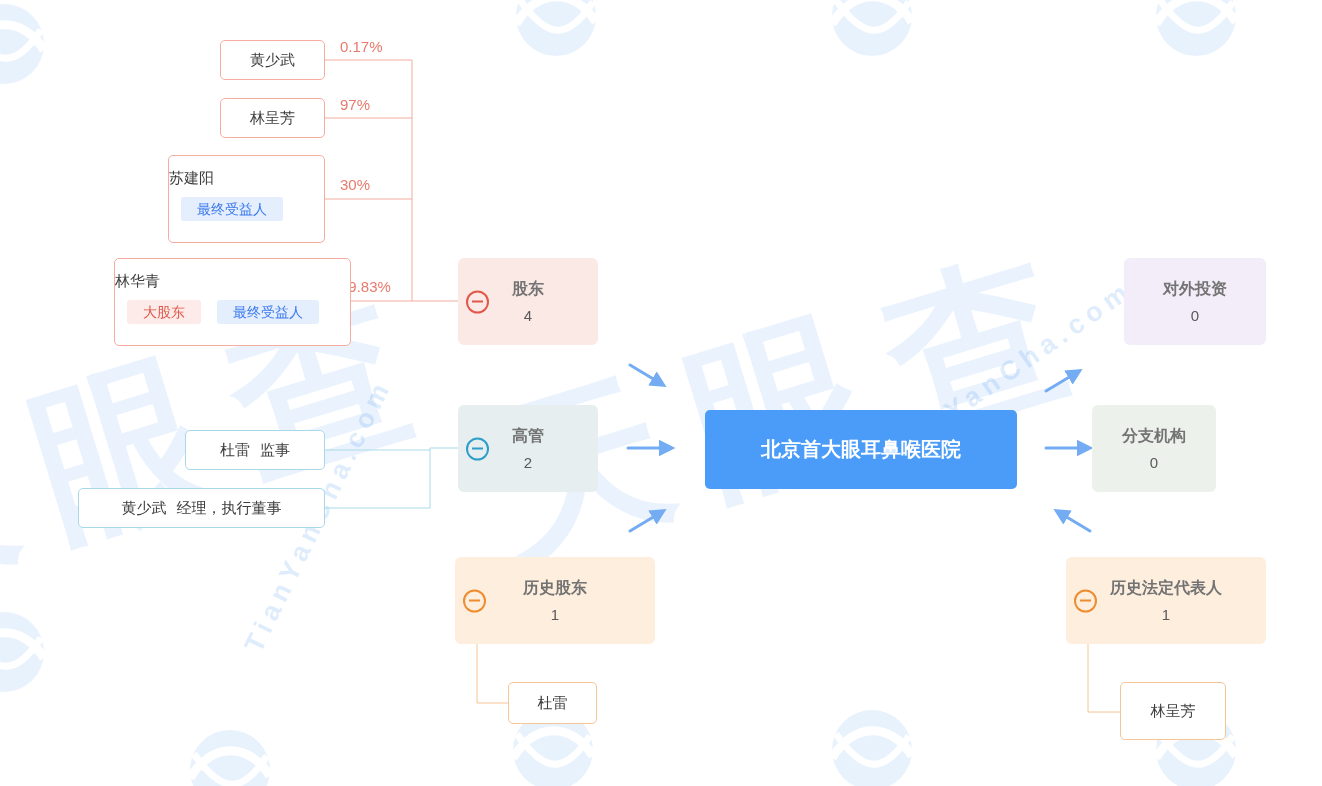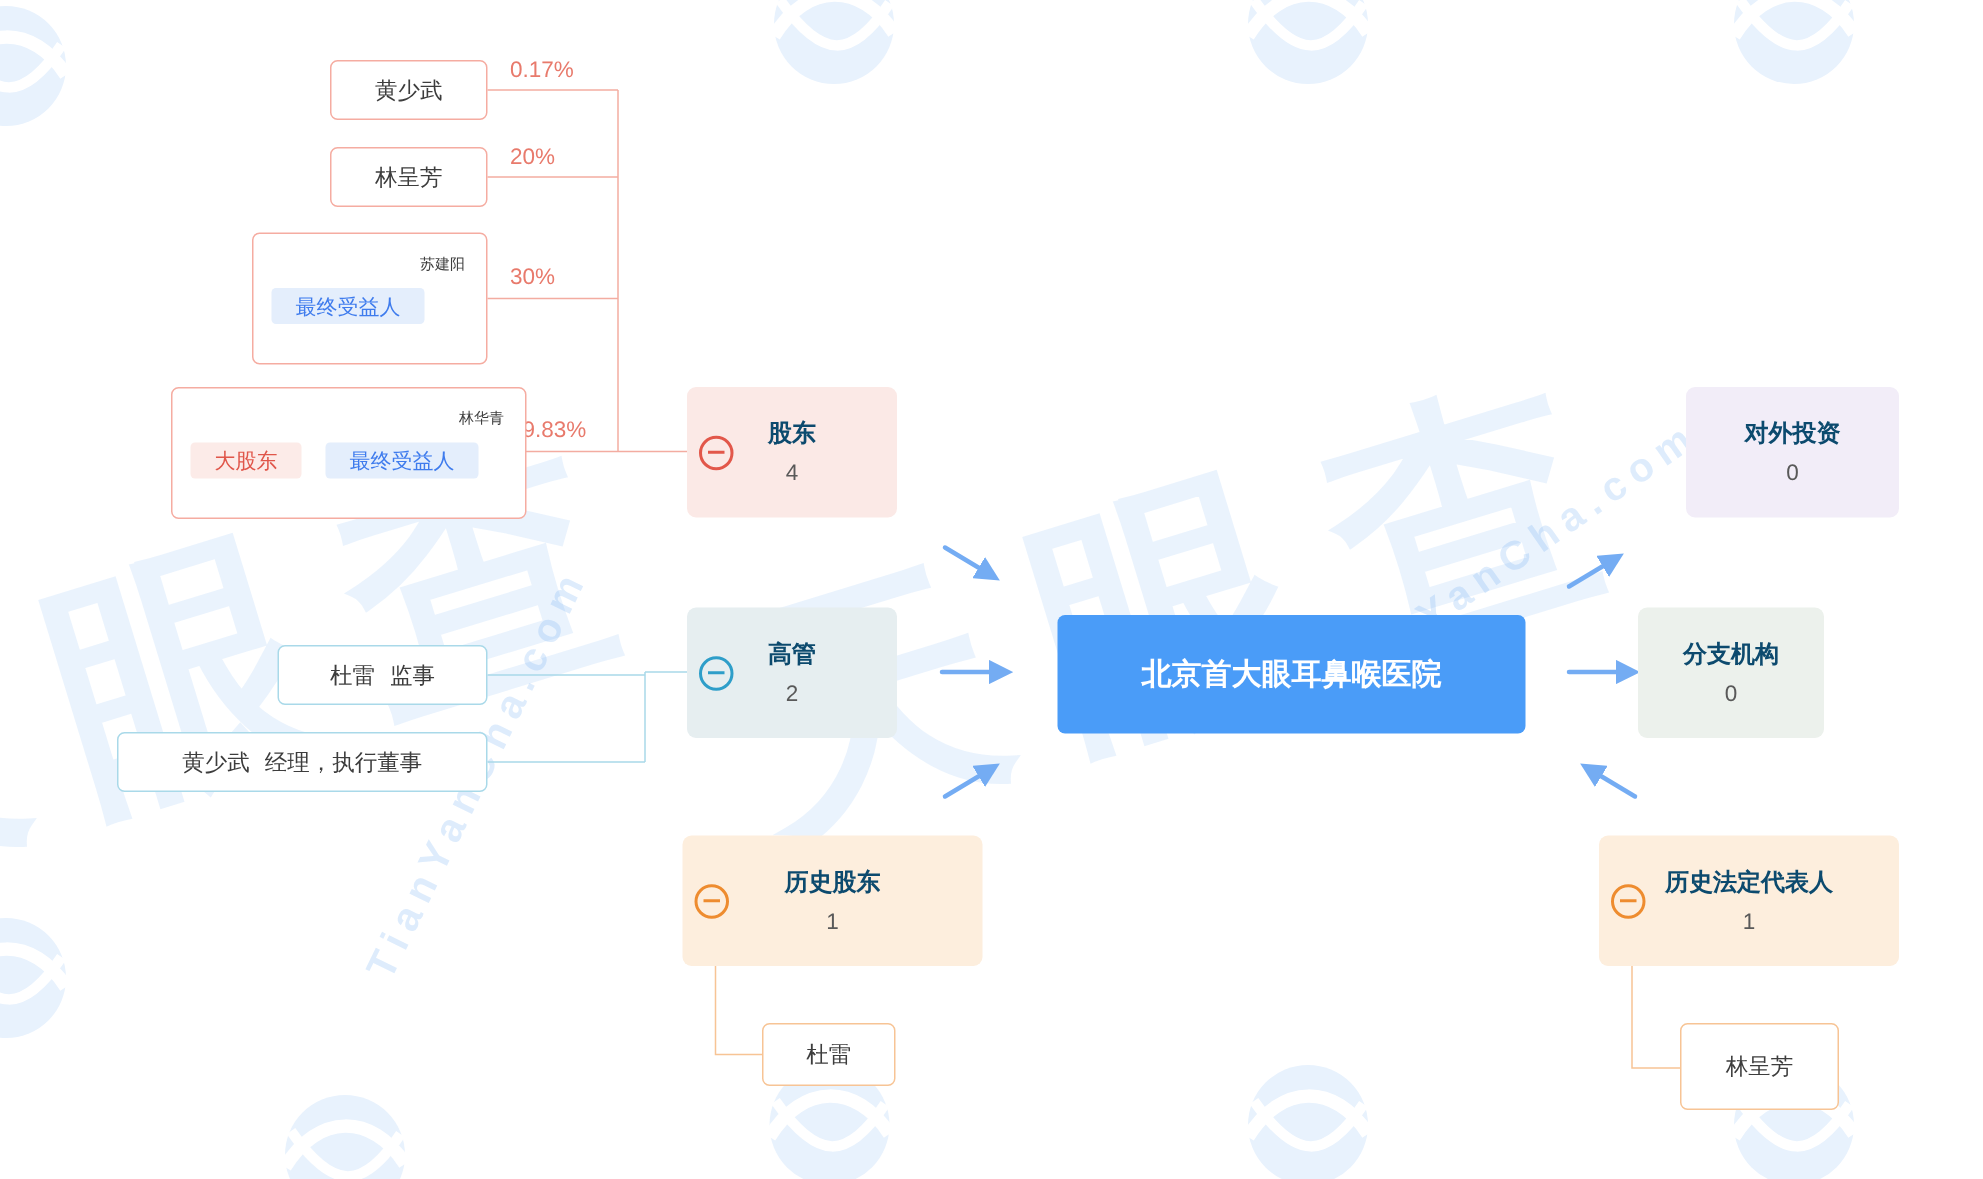--- a/index.html
+++ b/index.html
@@ -15,30 +15,30 @@
   .wm-brand-mid{left:486px;top:288px;transform:rotate(-17deg);}
   .wm-site-mid{left:856px;top:358px;transform:rotate(-35deg);}
   .wm-brand-left{left:-170px;top:330px;transform:rotate(-17deg);}
   .wm-site-left{left:168px;top:500px;transform:rotate(-64deg);}
   
   .pbox{position:absolute;background:#fff;border:1px solid;border-radius:5px;box-sizing:border-box;font-size:15px;color:#3d3d3d;}
   .pbox.center{display:flex;align-items:center;justify-content:center;gap:10px;}
   .pbox.pink{border-color:#f5aca1;}
   .pbox.blue{border-color:#a9d9e9;}
   .pbox.orange{border-color:#f7c495;}
-  .pbox .name-right{text-align:right;padding:13px 14px 0 0;font-size:10px;}
+  .pbox .name-right{text-align:left;padding:13px 14px 0 0;font-size:15px;}
   .badge-row{display:flex;gap:16px;padding:9px 0 0 12px;}
   .badge{display:inline-block;font-size:14px;line-height:1;padding:5px 16px;border-radius:3px;}
   .badge.beneficiary{color:#3e7bed;background:#e4eefc;}
   .badge.major{color:#e0564a;background:#fcebe8;}
   
   .pct{position:absolute;left:340px;font-size:15px;color:#e87a6c;}
   
   .node{position:absolute;border-radius:6px;box-sizing:border-box;display:flex;flex-direction:column;align-items:center;justify-content:center;}
-  .node .title{font-size:16px;font-weight:bold;color:#0c4a6e;}
+  .node .title{font-size:16px;font-weight:bold;color:#737373;}
   .node .count{font-size:15px;color:#595959;margin-top:7px;}
   .node.pink{background:#fbe9e6;}
   .node.teal{background:#e6eef0;align-items:center;}
   .node.orange{background:#fdeedd;}
   .node.purple{background:#f2edf8;}
   .node.green{background:#ecf1ec;}
   .minus{position:absolute;left:8px;top:50%;transform:translateY(-50%);width:23px;height:23px;border-radius:50%;border:2px solid;box-sizing:border-box;display:flex;align-items:center;justify-content:center;cursor:pointer;}
   .minus .bar{width:11px;height:2px;background:currentColor;}
   .minus.red{color:#e2574a;border-color:#e2574a;}
   .minus.blue{color:#2e9ec9;border-color:#2e9ec9;}
@@ -103,21 +103,21 @@
       <path d="M630,365 L655,380" marker-end="url(#ah)"></path>
       <path d="M628,448 L662,448" marker-end="url(#ah)"></path>
       <path d="M630,531 L655,516" marker-end="url(#ah)"></path>
       <path d="M1046,391 L1071,376" marker-end="url(#ah)"></path>
       <path d="M1046,448 L1080,448" marker-end="url(#ah)"></path>
       <path d="M1090,531 L1065,516" marker-end="url(#ah)"></path>
     </g>
   </svg>
 
   <div class="pct" style="top:38px;">0.17%</div>
-  <div class="pct" style="top:96px;">20%</div>
+  <div class="pct" style="top:96px;">97%</div>
   <div class="pct" style="top:176px;">30%</div>
   <div class="pct" style="top:278px;">49.83%</div>
 
   <div class="pbox pink center" style="left:220px;top:40px;width:105px;height:40px;">
     <span>黄少武</span>
   </div>
   <div class="pbox pink center" style="left:220px;top:98px;width:105px;height:40px;">
     <span>林呈芳</span>
   </div>
   <div class="pbox pink" style="left:168px;top:155px;width:157px;height:88px;">

